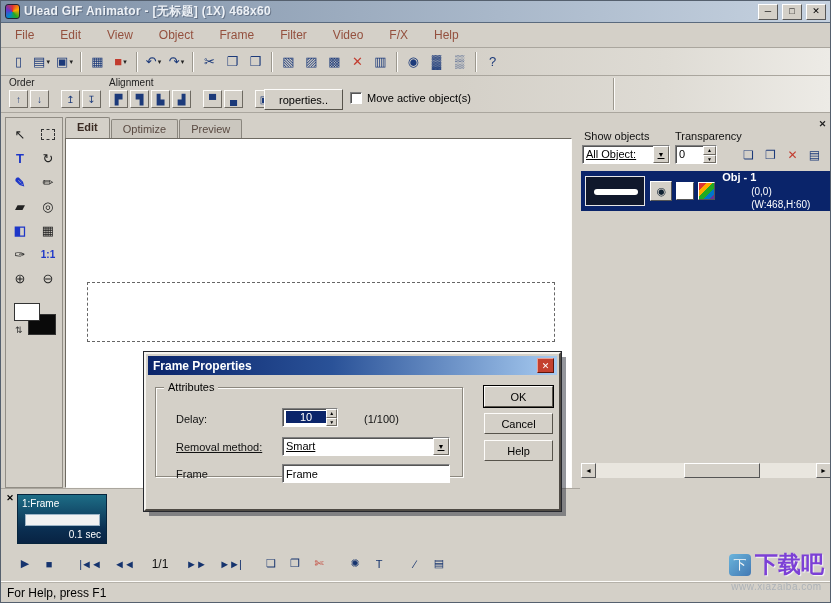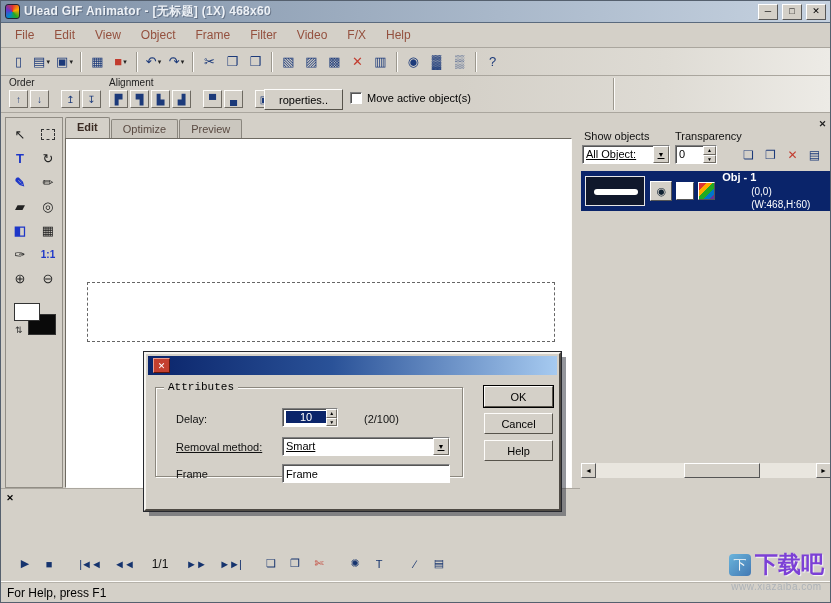--- a/index.html
+++ b/index.html
@@ -7,21 +7,21 @@
 body{position:relative;background:#d4d0c8;font-family:"Liberation Sans",sans-serif;font-size:11px;color:#000;overflow:hidden;border:1px solid #55606e;}
 button{font-family:inherit;cursor:default;}
 
 
 .titlebar{position:absolute;left:0;top:0;width:100%;height:22px;background:linear-gradient(90deg,#7e90a6 0%,#a9b8ca 60%,#c6d2e0 100%);display:flex;align-items:center;gap:4px;padding:0 4px;border-bottom:1px solid #5a6a7e;}
 .app-ic{width:15px;height:15px;border-radius:3px;background:conic-gradient(#d33,#fa0,#2a2,#08c,#63c,#d33);border:1px solid #223;}
 .title-text{flex:1;color:#edf1f6;font-weight:bold;font-size:12px;letter-spacing:.3px;text-shadow:1px 1px 0 rgba(40,50,70,.4);white-space:nowrap;overflow:hidden;}
 .wbtn{width:20px;height:16px;background:#d4d0c8;border:1px solid;border-color:#fff #575757 #575757 #fff;font-size:9px;line-height:13px;text-align:center;padding:0;}
 
 
-.menubar{position:absolute;top:22px;left:0;width:100%;height:25px;display:flex;align-items:center;gap:4px;padding-left:6px;border-bottom:1px solid #aaa69e;}
+.menubar{position:absolute;top:22px;left:0;width:100%;height:25px;display:flex;align-items:center;gap:10px;padding-left:6px;border-bottom:1px solid #aaa69e;}
 .menu-item{padding:3px 8px;color:#94503e;font-size:12px;}
 
 
 .toolbar{position:absolute;top:47px;left:0;width:100%;height:28px;display:flex;align-items:center;padding-left:6px;border-bottom:1px solid #aaa69e;background:linear-gradient(90deg,#d4d0c8 55%,#dedbd4 80%,#edebe6 100%);}
 .tbtn{min-width:23px;height:22px;background:none;border:none;display:flex;align-items:center;justify-content:center;font-size:13px;color:#1c3a7a;padding:0 1px;}
 .tbtn .dd{font-size:7px;color:#222;margin-left:1px;}
 .red{color:#c23b2e !important;}
 .sep{width:2px;height:20px;margin:0 4px;border-left:1px solid #9c988e;border-right:1px solid #fdfcfa;}
 
 .toolbar2{position:absolute;top:75px;left:0;width:100%;height:37px;border-bottom:1px solid #aaa69e;background:linear-gradient(90deg,#d4d0c8 55%,#dedbd4 80%,#edebe6 100%);}
@@ -104,21 +104,21 @@
 .pb-gap{width:12px;}
 
 
 .statusbar{position:absolute;left:0;top:580px;width:831px;height:22px;border-top:1px solid #fdfcfa;box-shadow:inset 0 1px 0 #b5b1a9;display:flex;align-items:center;padding-left:6px;font-size:12px;}
 
 
 .dialog{position:absolute;left:143px;top:351px;width:417px;height:159px;background:#d4d0c8;border:2px solid;border-color:#f6f4f0 #4e4a44 #4e4a44 #f6f4f0;outline:1px solid #26282e;box-shadow:5px 5px 0 rgba(60,64,74,.55);z-index:50;}
 .dlg-title{position:absolute;left:2px;top:2px;right:2px;height:19px;background:linear-gradient(90deg,#0a246a,#2a5298 45%,#a6caf0);display:flex;align-items:center;padding:0 3px 0 5px;}
 .dlg-title .txt{flex:1;color:#fff;font-weight:bold;font-size:12px;}
 .dlg-close{width:17px;height:15px;background:#c4402f;border:1px solid;border-color:#e8a094 #5e150c #5e150c #e8a094;color:#fff;font-size:9px;line-height:12px;text-align:center;padding:0;}
-.groupbox{position:absolute;left:9px;top:33px;width:308px;height:90px;border:1px solid #8c887f;box-shadow:inset 1px 1px 0 #fdfcfa,1px 1px 0 #fdfcfa;font-family:Liberation Mono, monospace;}
+.groupbox{position:absolute;left:9px;top:33px;width:308px;height:90px;border:1px solid #8c887f;box-shadow:inset 1px 1px 0 #fdfcfa,1px 1px 0 #fdfcfa;}
 .gb-legend{position:absolute;left:8px;top:-7px;background:#d4d0c8;padding:0 4px;font-size:11px;}
 .dlg-label{position:absolute;font-size:11px;color:#111;}
 .lbl-delay{left:30px;top:59px;}
 .lbl-unit{left:218px;top:59px;}
 .lbl-removal{left:30px;top:87px;text-decoration:underline;}
 .lbl-frame{left:30px;top:114px;}
 .delay-spin{position:absolute;left:136px;top:54px;width:56px;height:19px;}
 .sel{background:#0a246a;color:#fff;padding:0 14px;}
 .removal-combo{position:absolute;left:136px;top:83px;width:168px;height:19px;}
 .frame-input{position:absolute;left:136px;top:110px;width:168px;height:19px;background:#fff;border:1px solid;border-color:#808080 #fff #fff #808080;box-shadow:inset 1px 1px 0 #555;font-size:11px;padding:0 0 0 3px;}
@@ -385,20 +385,25 @@
     <button class="scr-btn">◄</button>
     <span class="scr-track">
         <span class="scr-thumb"></span>
       </span>
     <button class="scr-btn">►</button>
   </div>
 </div>
 
 <div class="fstrip">
   <button class="fs-close">✕</button>
+  <div class="fcell">
+    <span class="fname">1:Frame</span>
+    <span class="fthumb"></span>
+    <span class="fdur">0.1 sec</span>
+  </div>
 </div>
 
 <div class="playbar">
   <button class="pb">
       <span>▶</span>
     </button>
   <button class="pb">
       <span>■</span>
     </button>
   <span class="pb-gap"></span>
@@ -440,34 +445,35 @@
       <span>▤</span>
     </button>
 </div>
 
 <div class="statusbar">
   <span>For Help, press F1</span>
 </div>
 
 <div class="dialog">
   <div class="dlg-title">
+    <span class="txt">Frame Properties</span>
     <button class="dlg-close">✕</button>
   </div>
   <div class="groupbox">
     <span class="gb-legend">Attributes</span>
   </div>
   <span class="dlg-label lbl-delay">Delay:</span>
   <div class="spin delay-spin">
     <span class="val"><span class="sel">10</span></span>
     <span class="spin-btns">
       <button>▲</button>
       <button>▼</button>
     </span>
   </div>
-  <span class="dlg-label lbl-unit">(2/100)</span>
+  <span class="dlg-label lbl-unit">(1/100)</span>
   <span class="dlg-label lbl-removal">Removal method:</span>
   <div class="combo removal-combo">
     <span class="val">Smart</span>
     <button class="arrow">▼</button>
   </div>
   <span class="dlg-label lbl-frame">Frame</span>
   <input class="frame-input" readonly="" value="Frame" style="">
   <button class="dlg-btn btn-ok">OK</button>
   <button class="dlg-btn btn-cancel">Cancel</button>
   <button class="dlg-btn btn-help">Help</button>

